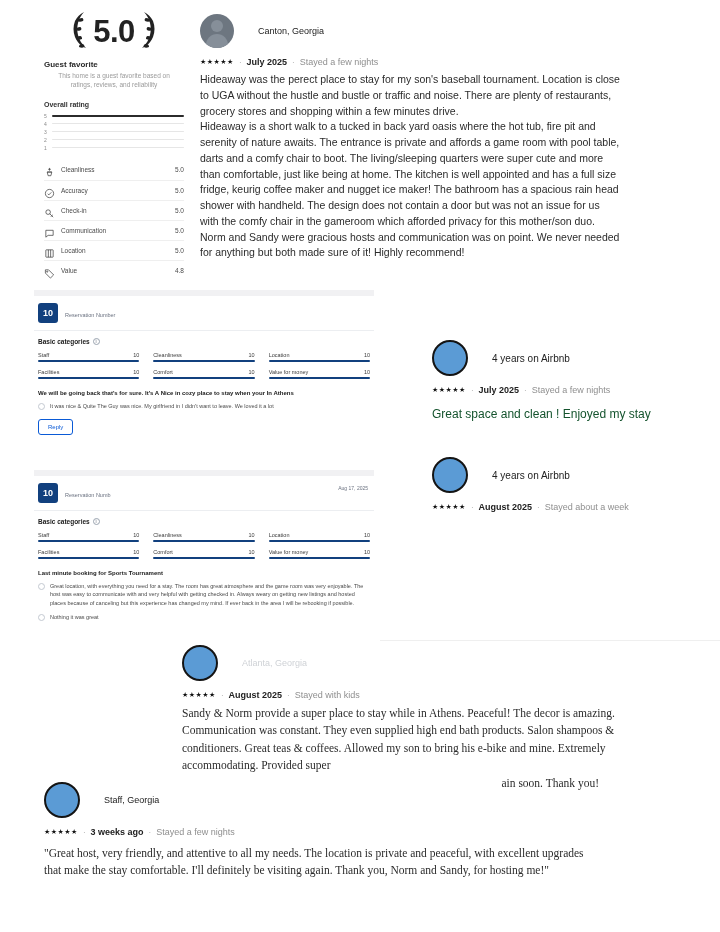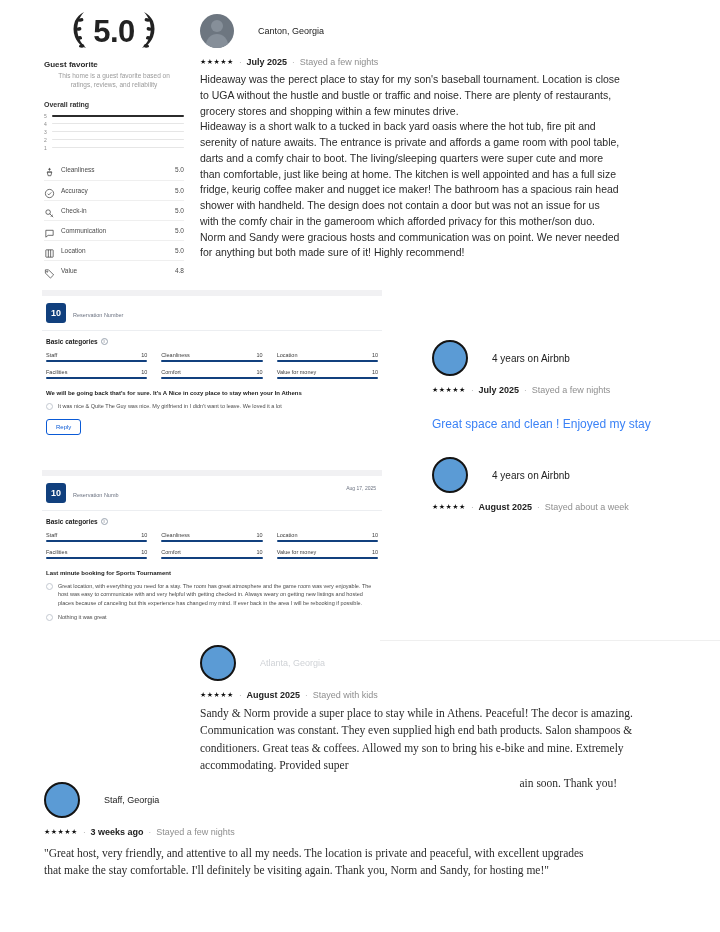--- a/index.html
+++ b/index.html
@@ -39,21 +39,21 @@
   .cat-row {
     display: flex; align-items: center; gap: 6px;
     height: 20px; border-top: 1px solid #efefef;
   }
   .cat-row:first-child { border-top: none; }
   .cat-icon { width: 11px; height: 11px; flex: none; color: #3c3c3c; }
   .cat-name { flex: 1; font-size: 6.5px; color: #4a4a4a; }
   .cat-val { font-size: 6.5px; color: #4a4a4a; }
 
   
-  .bk-panel { position: absolute; left: 42px; width: 340px; background: #fff; }
+  .bk-panel { position: absolute; left: 34px; width: 340px; background: #fff; }
   .bk-topbar { height: 6px; background: #f1f1f3; }
   .bk-head { display: flex; align-items: flex-start; padding: 7px 6px 7px 4px; position: relative; }
   .bk-badge {
     width: 20px; height: 20px; background: #11407e; color: #fff;
     border-radius: 3px; display: flex; align-items: center; justify-content: center;
     font-size: 9px; font-weight: 700; flex: none;
   }
   .bk-headtext { margin-left: 7px; padding-top: 1px; }
   .bk-resname { font-size: 5px; color: #6b7a8c; height: 6px; }
   .bk-reslabel { font-size: 5.5px; color: #6b7280; margin-top: 2px; }
@@ -109,21 +109,21 @@
   }
   .rv-loc { font-size: 9px; color: #222; }
   .rv-loc.faded2 { color: #cfd2d6; }
   .rv-meta { display: flex; align-items: center; gap: 5px; margin-top: 9px; }
   .stars { font-size: 7px; letter-spacing: 0.5px; color: #111; }
   .dot { color: #b0b0b0; font-size: 8px; }
   .rv-date { font-size: 9px; font-weight: 700; color: #222; }
   .rv-stay { font-size: 9px; color: #8f8f8f; }
   .rv-text { font-size: 10.5px; line-height: 1.5; color: #2b2b2b; margin-top: 5px; }
   .rv-text.big { font-size: 11.5px; line-height: 1.52; font-family: Liberation Serif, serif; }
-  .rv-oneline { font-size: 12px; color: #3b82f6; margin-top: 22px; }
+  .rv-oneline { font-size: 12px; color: #14532d; margin-top: 12px; }
   .years { font-size: 10px; color: #222; }
 
   .hr-faint { position: absolute; height: 1px; background: #efefef; }
 </style>
 </head>
 <body>
 
 <div class="page">
 
   <div class="gf-card">
@@ -427,21 +427,21 @@
     </div>
     <div class="rv-meta">
       <span class="stars">★★★★★</span>
       <span class="dot">·</span>
       <span class="rv-date">August 2025</span>
       <span class="dot">·</span>
       <span class="rv-stay">Stayed about a week</span>
     </div>
   </div>
 
-  <div class="rv" style="left:200px; top:645px; width:475px;">
+  <div class="rv" style="left:182px; top:645px; width:475px;">
     <div class="rv-head">
       <div class="avatar-blue"></div>
       <div class="rv-loc faded2">Atlanta, Georgia</div>
     </div>
     <div class="rv-meta">
       <span class="stars">★★★★★</span>
       <span class="dot">·</span>
       <span class="rv-date">August 2025</span>
       <span class="dot">·</span>
       <span class="rv-stay">Stayed with kids</span>

